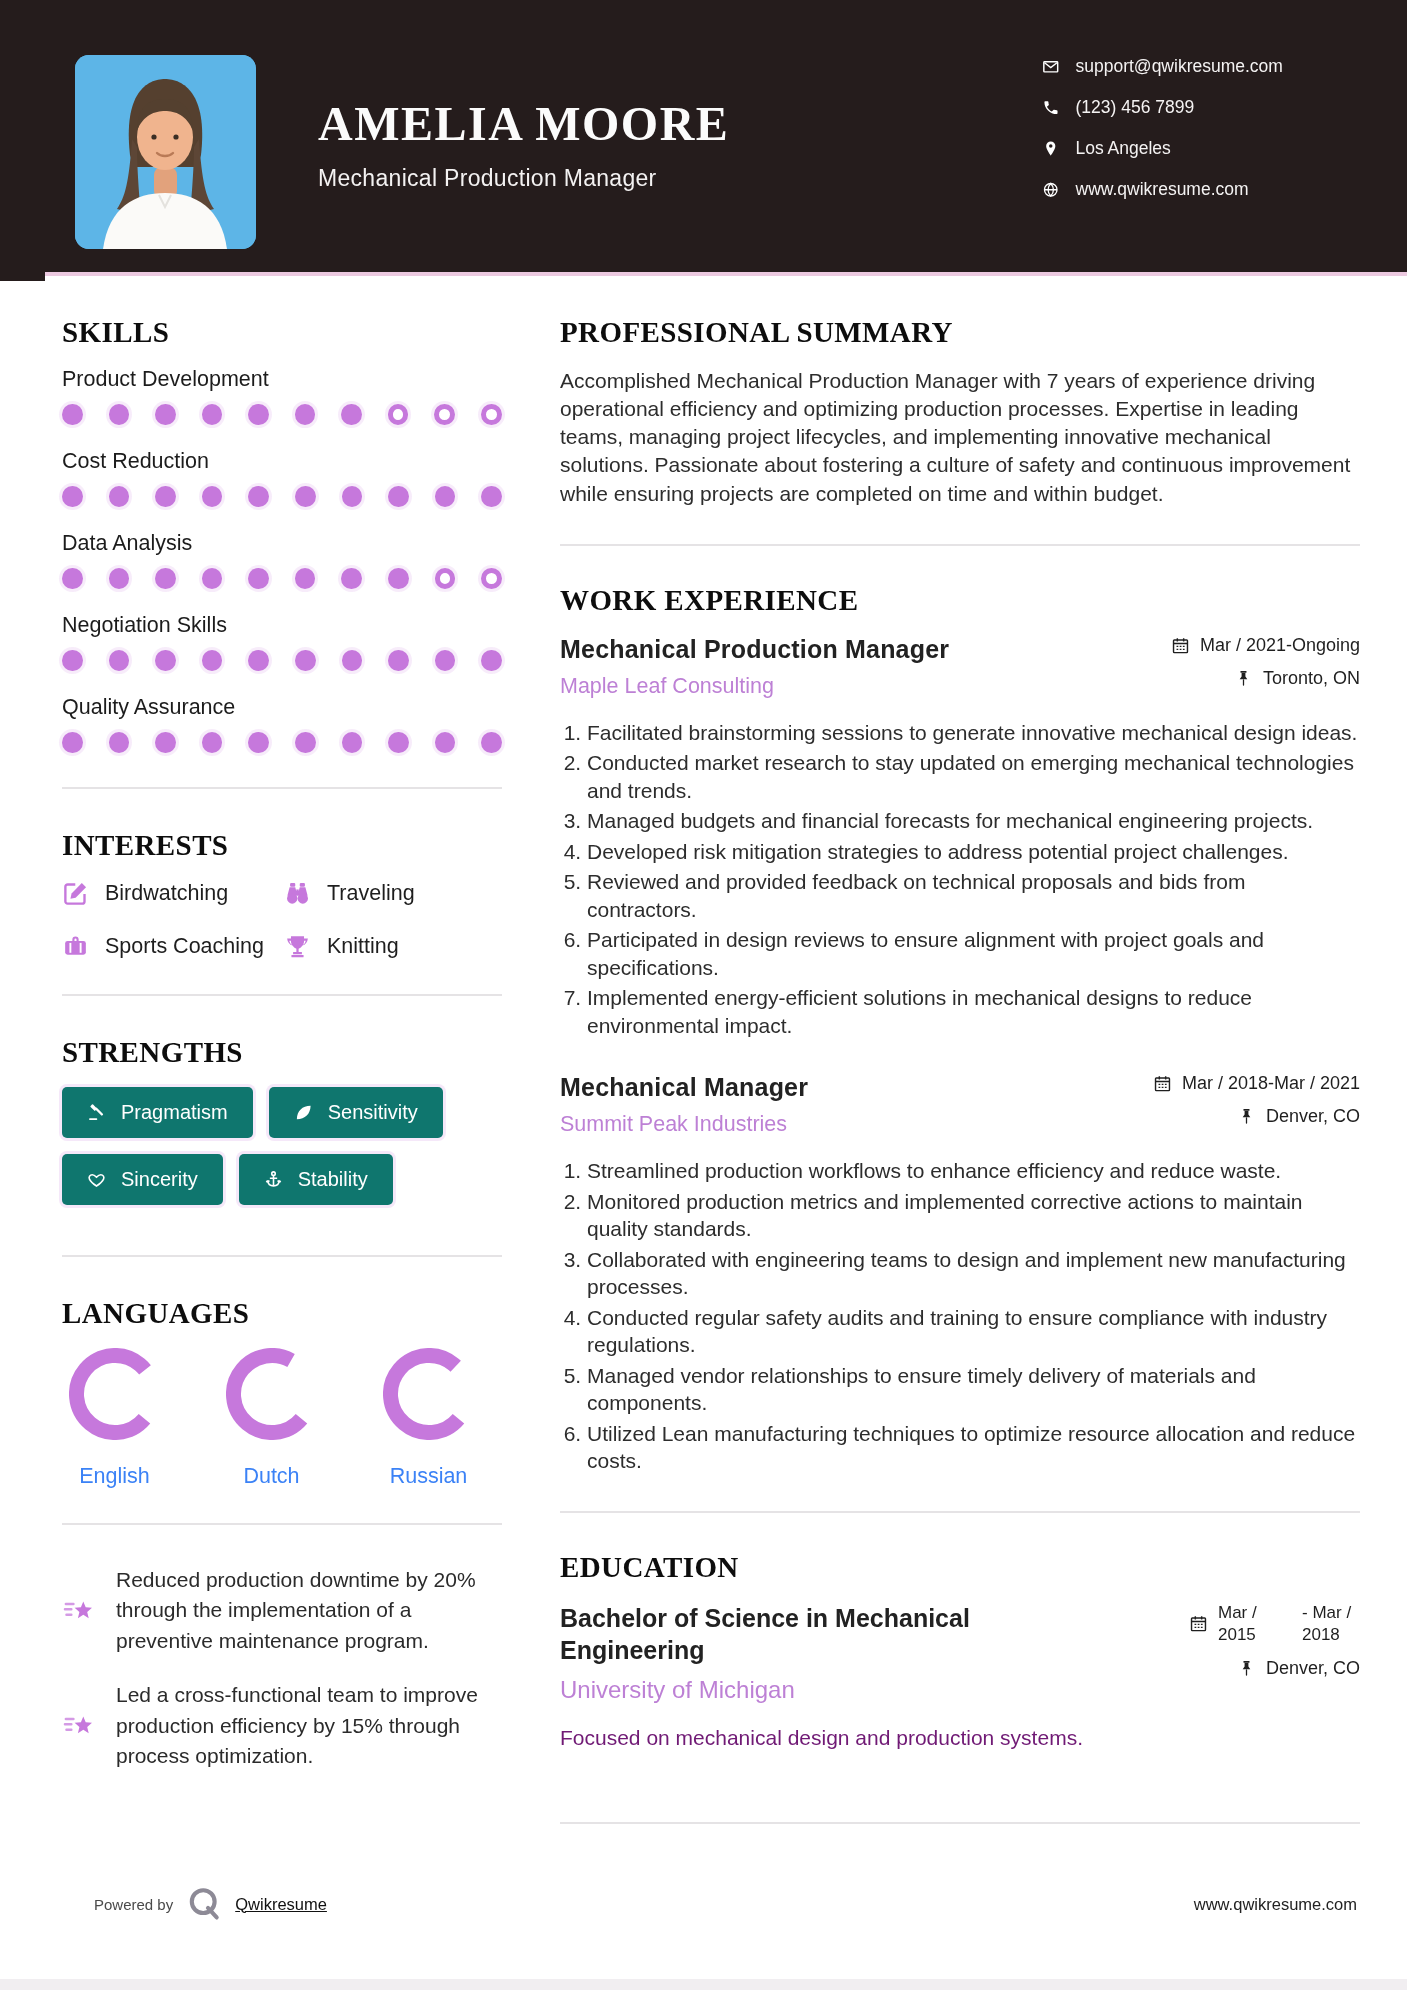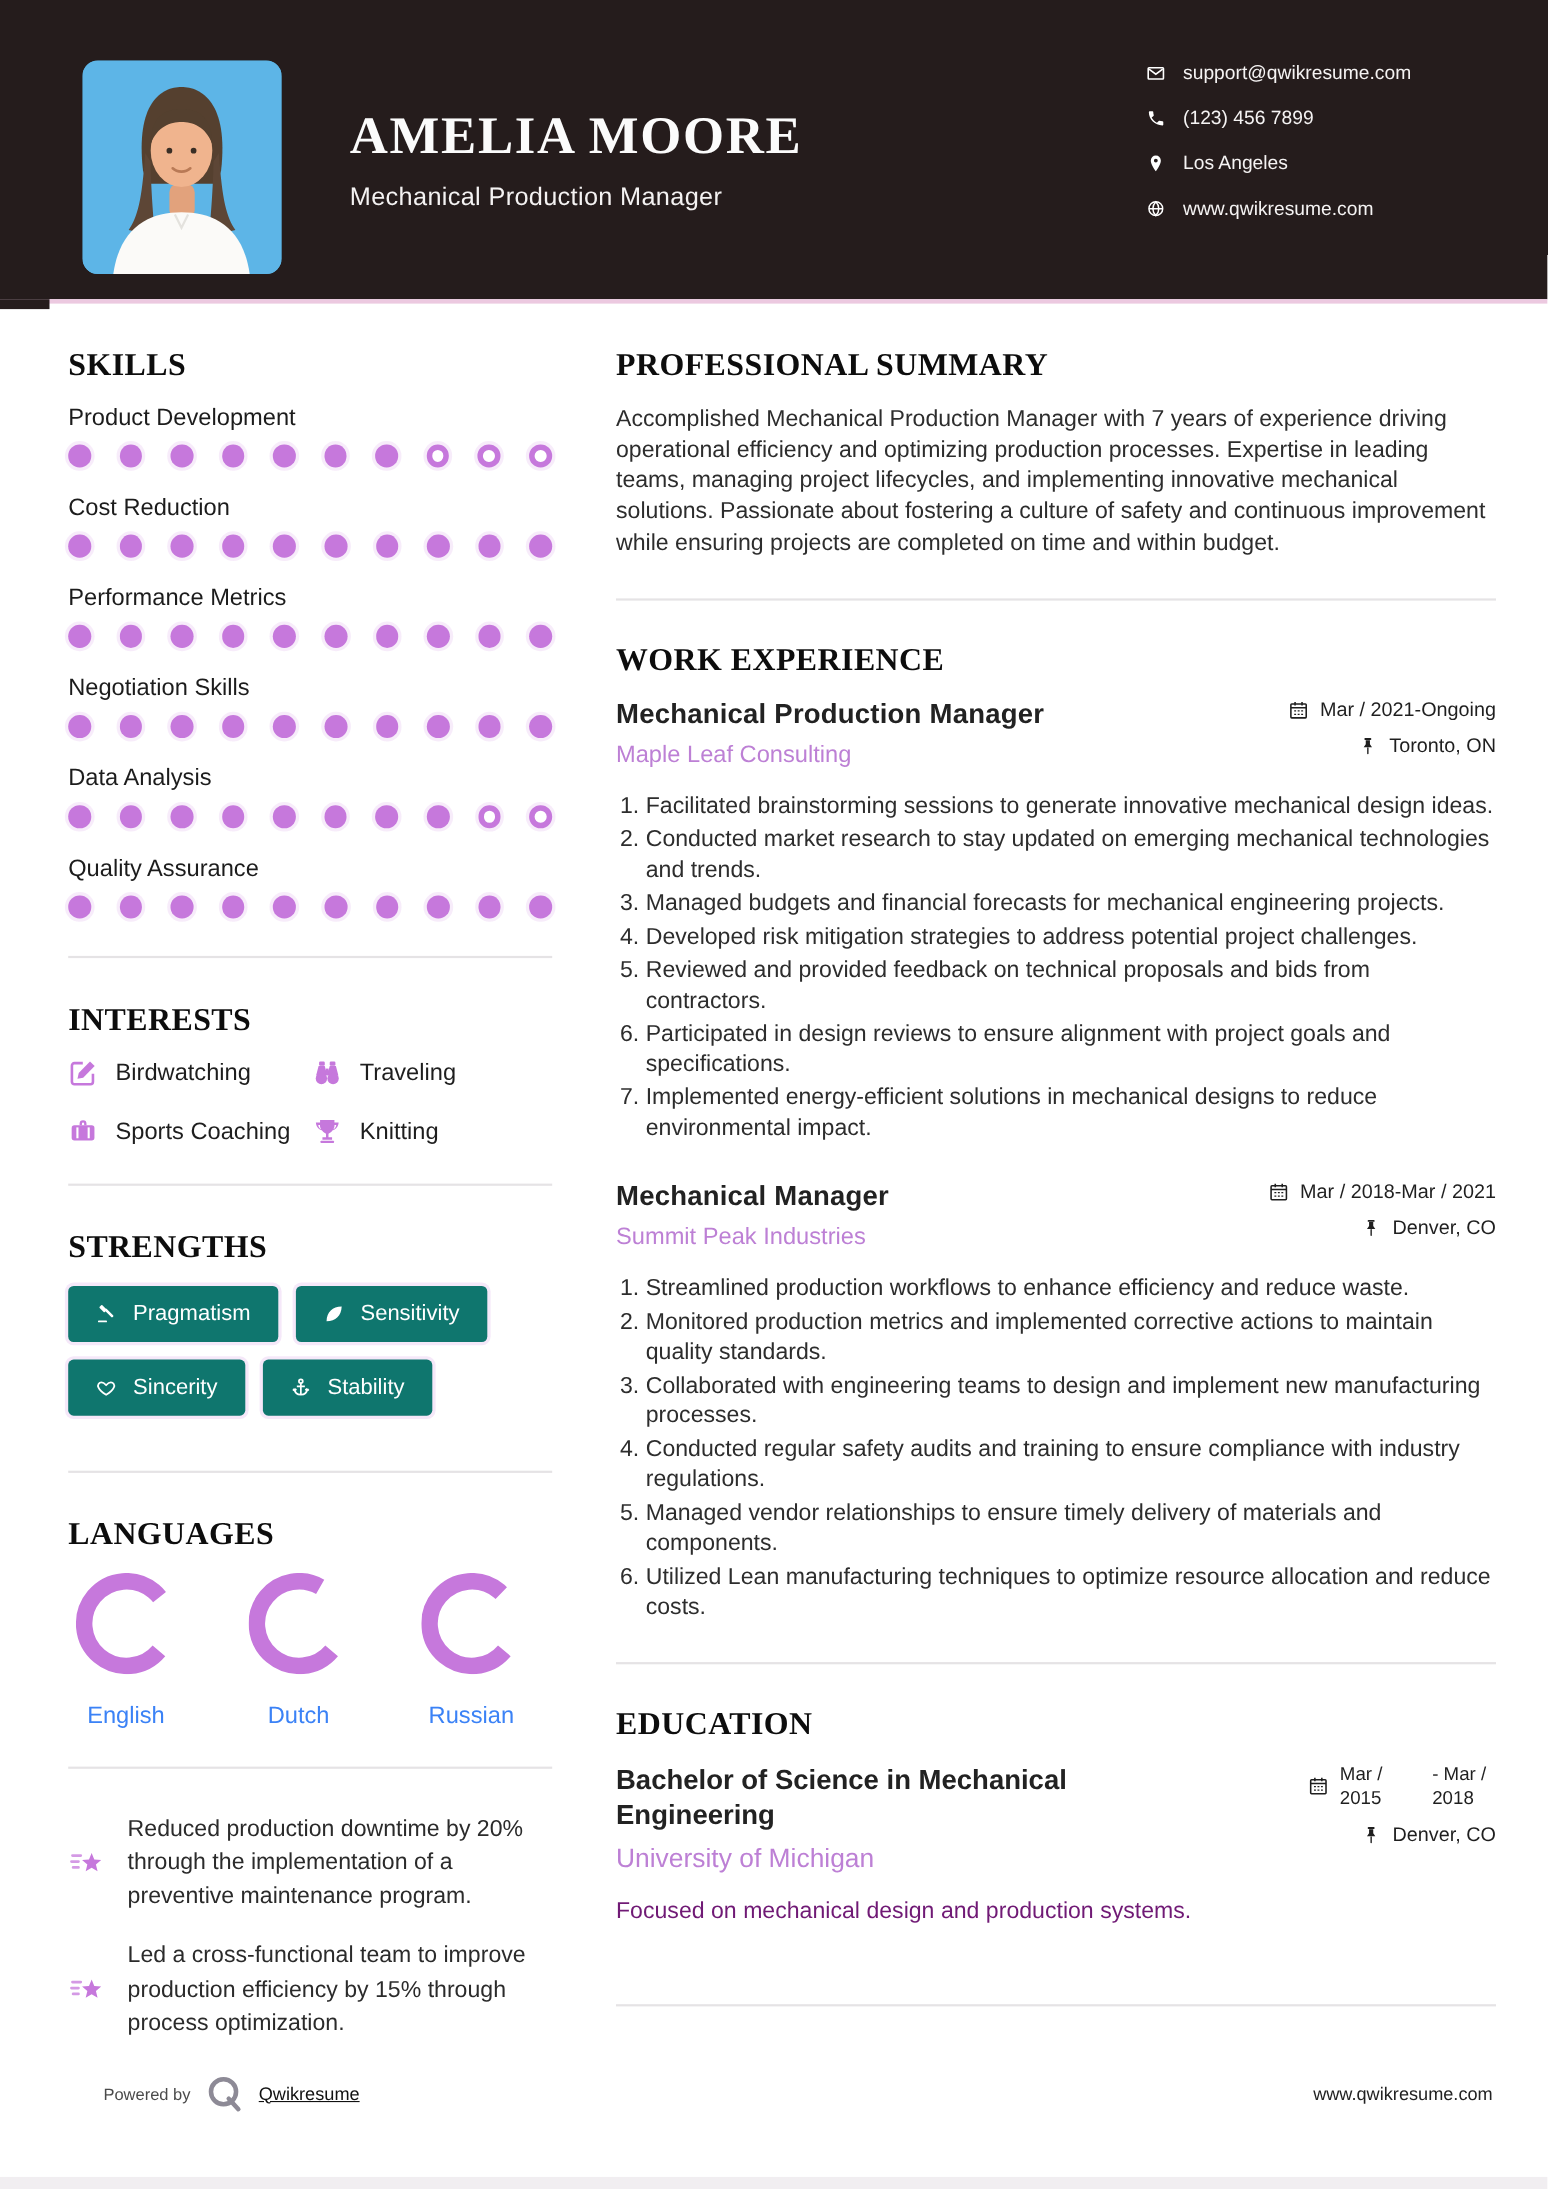--- a/index.html
+++ b/index.html
@@ -182,62 +182,47 @@
               <span class="dot"></span>
               <span class="dot"></span>
               <span class="dot"></span>
               <span class="dot"></span>
               <span class="dot"></span>
               <span class="dot"></span>
               <span class="dot"></span>
             </div>
         </div>
           <div class="skill-row">
-          <div class="skill-label">Performance Metrics</div>
+          <div class="skill-label">Data Analysis</div>
           <div class="dots">
               <span class="dot"></span>
               <span class="dot"></span>
               <span class="dot"></span>
               <span class="dot"></span>
               <span class="dot"></span>
               <span class="dot"></span>
               <span class="dot"></span>
               <span class="dot"></span>
-              <span class="dot"></span>
-              <span class="dot"></span>
+              <span class="dot empty"></span>
+              <span class="dot empty"></span>
             </div>
         </div>
           <div class="skill-row">
           <div class="skill-label">Negotiation Skills</div>
           <div class="dots">
               <span class="dot"></span>
               <span class="dot"></span>
               <span class="dot"></span>
               <span class="dot"></span>
               <span class="dot"></span>
               <span class="dot"></span>
               <span class="dot"></span>
               <span class="dot"></span>
               <span class="dot"></span>
               <span class="dot"></span>
-            </div>
-        </div>
-          <div class="skill-row">
-          <div class="skill-label">Data Analysis</div>
-          <div class="dots">
-              <span class="dot"></span>
-              <span class="dot"></span>
-              <span class="dot"></span>
-              <span class="dot"></span>
-              <span class="dot"></span>
-              <span class="dot"></span>
-              <span class="dot"></span>
-              <span class="dot"></span>
-              <span class="dot empty"></span>
-              <span class="dot empty"></span>
             </div>
         </div>
           <div class="skill-row">
           <div class="skill-label">Quality Assurance</div>
           <div class="dots">
               <span class="dot"></span>
               <span class="dot"></span>
               <span class="dot"></span>
               <span class="dot"></span>
               <span class="dot"></span>

